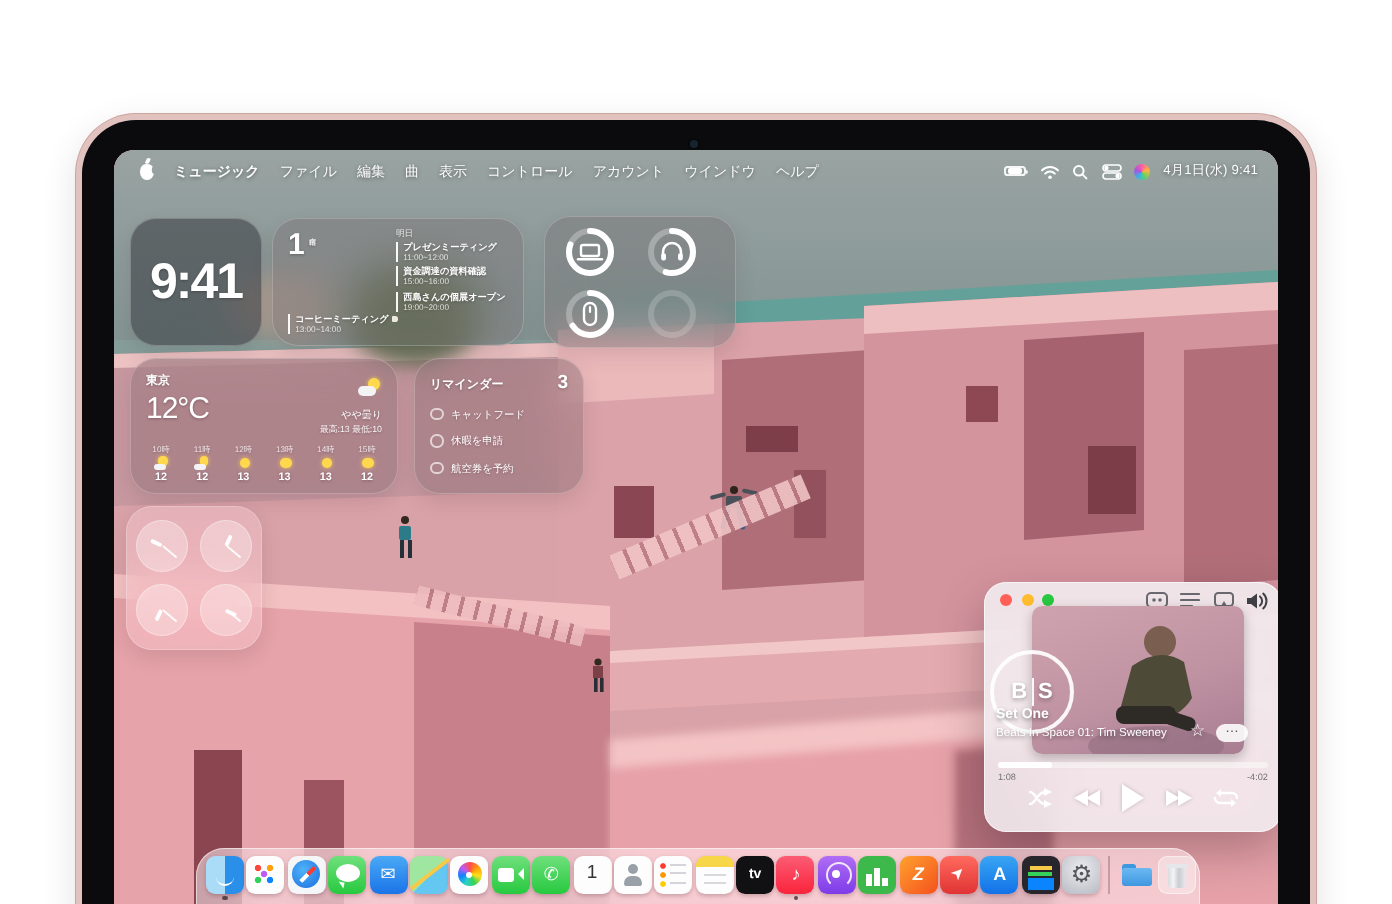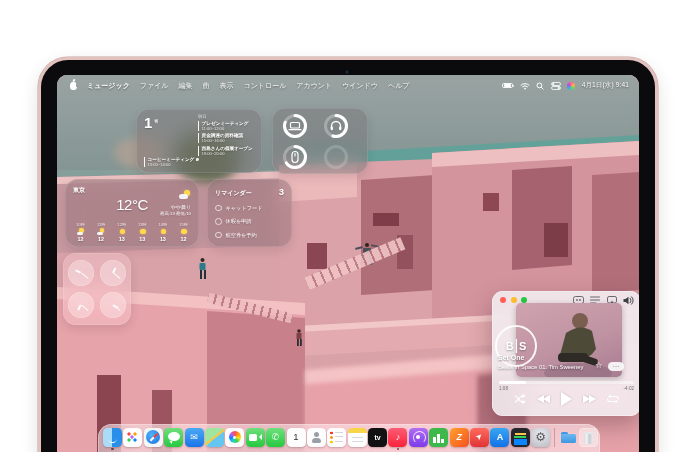--- a/index.html
+++ b/index.html
@@ -62,21 +62,21 @@
   .cal-ev2 .t { font-size:4.6px; font-weight:bold; white-space:nowrap; }
   .cal-ev2 .h { font-size:4.1px; opacity:0.78; }
 
   .w-batt { left:215px; top:33px; width:96px; height:66px; background:rgba(120,108,112,0.40);
     display:grid; grid-template-columns:36px 36px; grid-template-rows:26px 26px; gap:5px;
     justify-content:center; align-content:center; }
   .ring { width:26px; height:26px; }
 
   .w-weather { left:8px; top:104px; width:134px; height:68px; background:rgba(130,110,115,0.45); padding:7px 8px 5px 8px; }
   .ww-city { font-size:6px; font-weight:bold; }
-  .ww-temp { font-size:15px; font-weight:300; letter-spacing:-0.5px; margin-top:1px;text-align:center; }
+  .ww-temp { font-size:15px; font-weight:300; letter-spacing:-0.5px; margin-top:1px; }
   .ww-right { position:absolute; right:8px; top:6px; text-align:right; }
   .ww-cond { font-size:5px; margin-top:1px; }
   .ww-hl { font-size:4.4px; opacity:0.9; margin-top:1px; }
   .ww-row { position:absolute; left:6px; right:6px; bottom:5px; display:flex; justify-content:space-between; }
   .ww-col { width:19px; text-align:center; }
   .ww-col .h { font-size:4.1px; opacity:0.75; }
   .ww-col .tp { font-size:5.4px; font-weight:bold; margin-top:1px; }
   .wicon { position:relative; width:8px; height:7px; margin:1.5px auto 0 auto; }
   .wicon .sun { position:absolute; left:2px; top:0.5px; width:5.4px; height:5.4px; border-radius:50%; background:#ffd84d; box-shadow:0 0 2px rgba(255,216,77,0.8); }
   .wicon.partly .sun { left:2.6px; top:0; width:4.6px; height:4.6px; }
@@ -350,20 +350,23 @@
             <rect x="0.5" y="0.5" width="9" height="3" rx="1.5" stroke="#fff" stroke-width="0.8" fill="none"></rect>
             <circle cx="2.2" cy="2" r="1.1" fill="#fff"></circle>
             <rect x="0.5" y="4.5" width="9" height="3" rx="1.5" stroke="#fff" stroke-width="0.8" fill="none"></rect>
             <circle cx="7.8" cy="6" r="1.1" fill="#fff"></circle>
           </svg>
           <div class="siri"></div>
           <span class="mtime">4月1日(水) 9:41</span>
         </div>
       </div>
 
+      <div class="widget w-clockd">
+        <div class="big">9:41</div>
+      </div>
 
       <div class="widget w-cal">
         <div class="cal-left">
           <span class="cal-day">1</span><span class="cal-wd">水曜日</span>
           <div class="cal-ev">
             <div class="t"><span>コーヒーミーティング</span><span class="cup"></span></div>
             <div class="h">13:00~14:00</div>
           </div>
         </div>
         <div class="cal-right">

